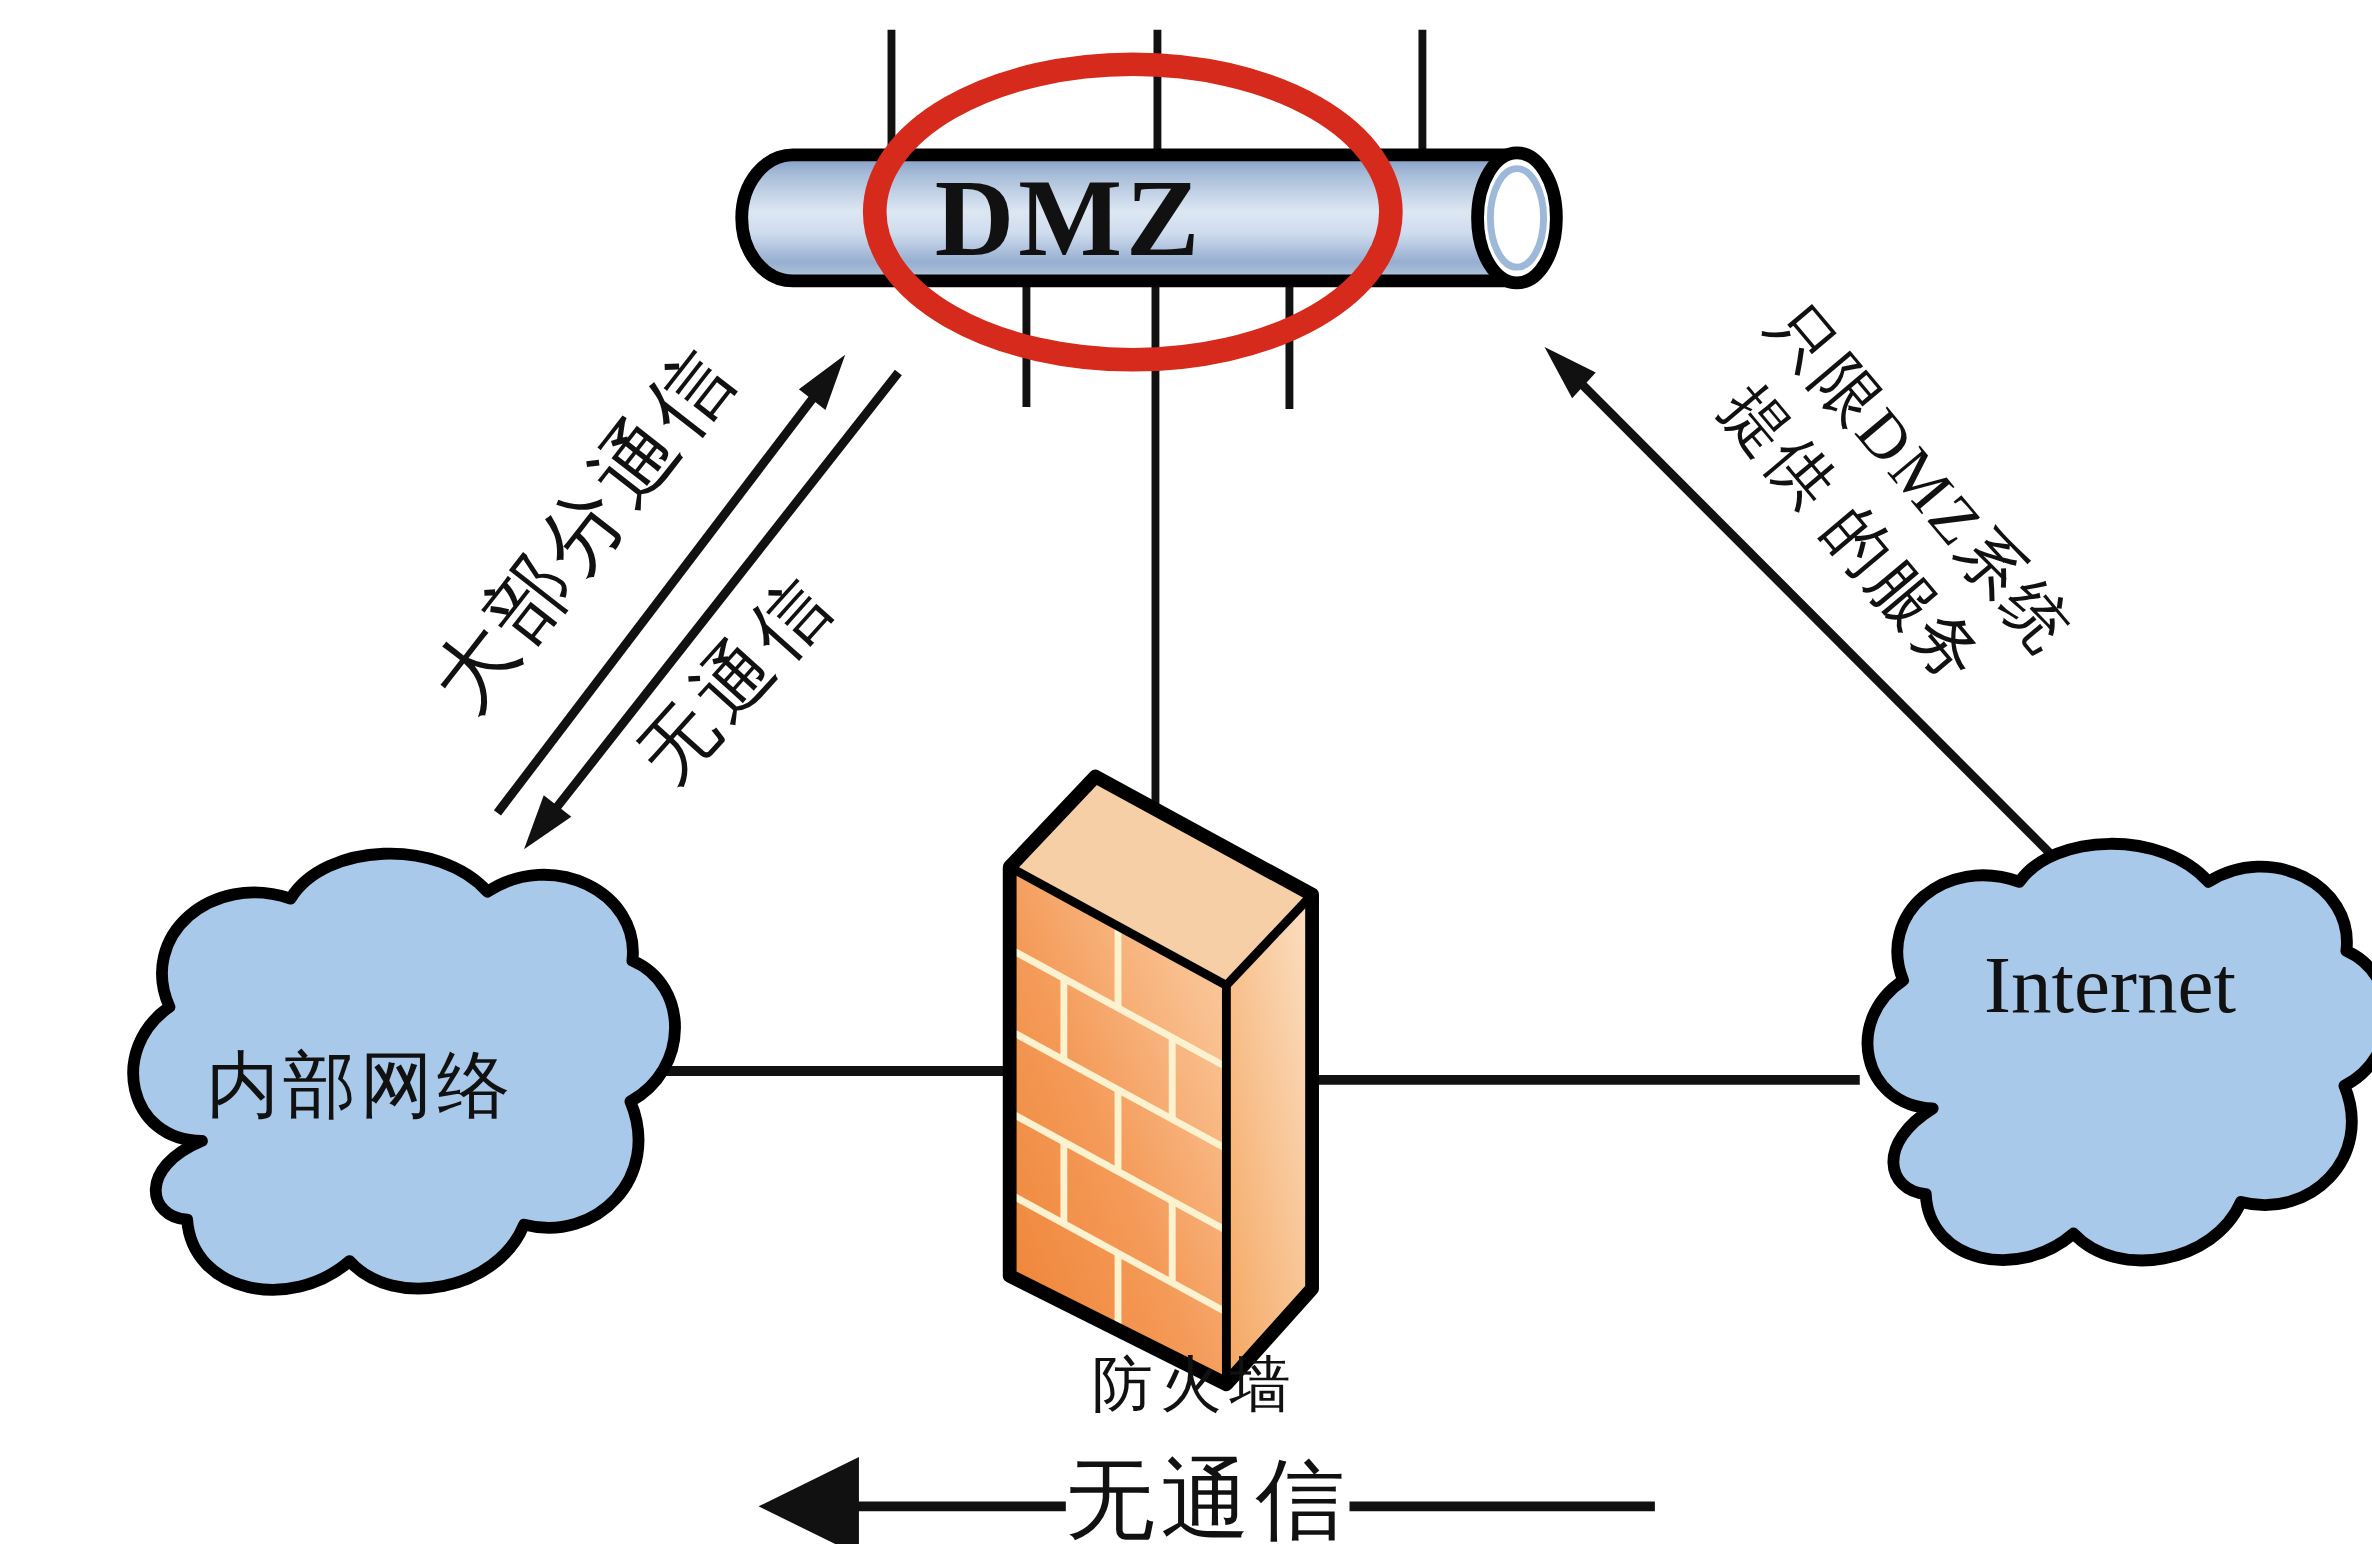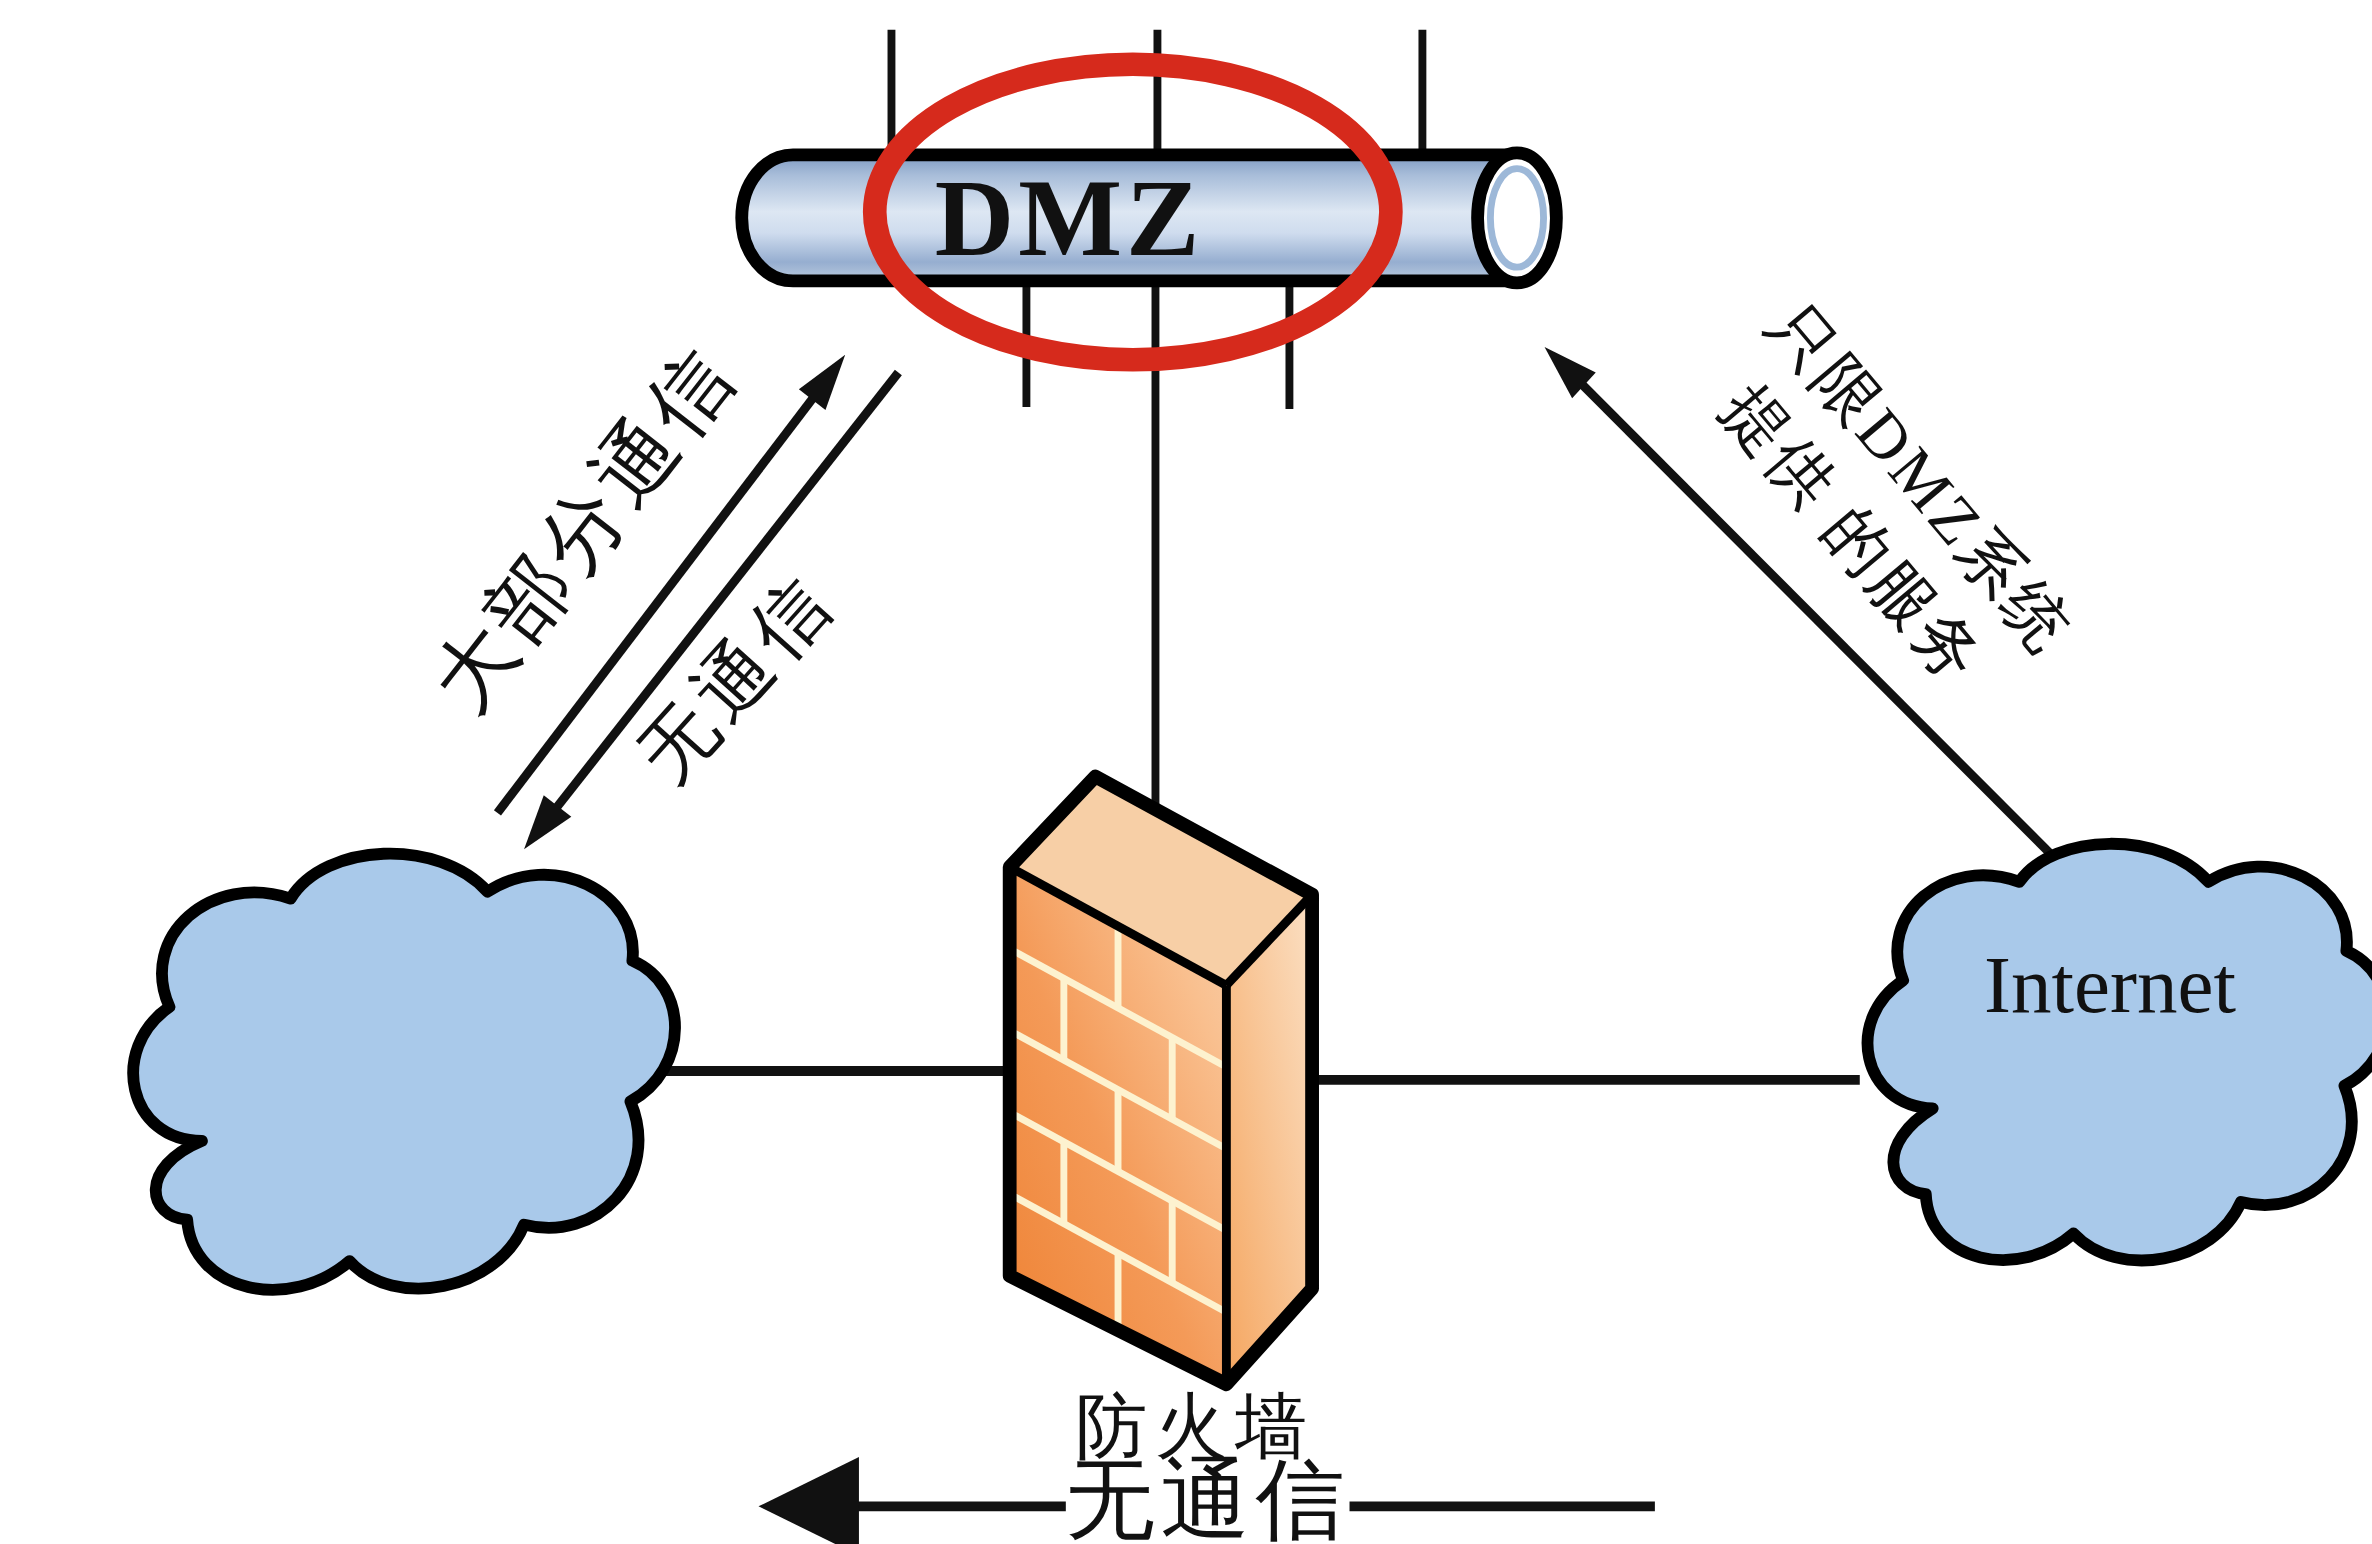--- a/index.html
+++ b/index.html
@@ -16,21 +16,21 @@
     position:absolute;
     color:#111;
     white-space:nowrap;
     transform:translate(-50%,-50%);
     font-family:"Liberation Serif","DejaVu Serif",serif;
     line-height:1.1;
   }
   #dmz-label{left:1069px;top:218px;font-size:110px;letter-spacing:3.9px;font-weight:600;}
   #internet-label{left:2110px;top:986px;font-size:81px;}
   #internal-label{left:360px;top:1086px;font-size:73px;letter-spacing:3.9px;}
-  #firewall-label{left:1195px;top:1428px;font-size:72px;letter-spacing:7.9px;}
+  #firewall-label{left:1195px;top:1385px;font-size:61px;letter-spacing:7.9px;}
   #bottom-label{left:1208px;top:1501px;font-size:89px;letter-spacing:5.9px;}
   #left-upper-label{left:585px;top:529px;font-size:81px;letter-spacing:5.9px;
       transform:translate(-50%,-50%) rotate(-52deg);}
   #left-lower-label{left:737px;top:678px;font-size:75px;letter-spacing:7.9px;
       transform:translate(-50%,-50%) rotate(-48deg);}
   #right-label{left:1886px;top:507px;font-size:65px;letter-spacing:3.9px;
       text-align:center;line-height:1.35;
       transform:translate(-50%,-50%) rotate(50deg);}
 </style>
 </head>
@@ -147,20 +147,21 @@
 
   <div class="lbl" id="left-upper-label">大部分通信</div>
 
   <div class="lbl" id="left-lower-label">无通信</div>
 
   <div class="lbl" id="right-label">
     <div>只限DMZ系统</div>
     <div>提供 的服务</div>
   </div>
 
+  <div class="lbl" id="internal-label">内部网络</div>
 
   <div class="lbl" id="internet-label">Internet</div>
 
   <div class="lbl" id="firewall-label">防火墙</div>
 
   <div class="lbl" id="bottom-label">无通信</div>
 </div>
 
 
 </body></html>

